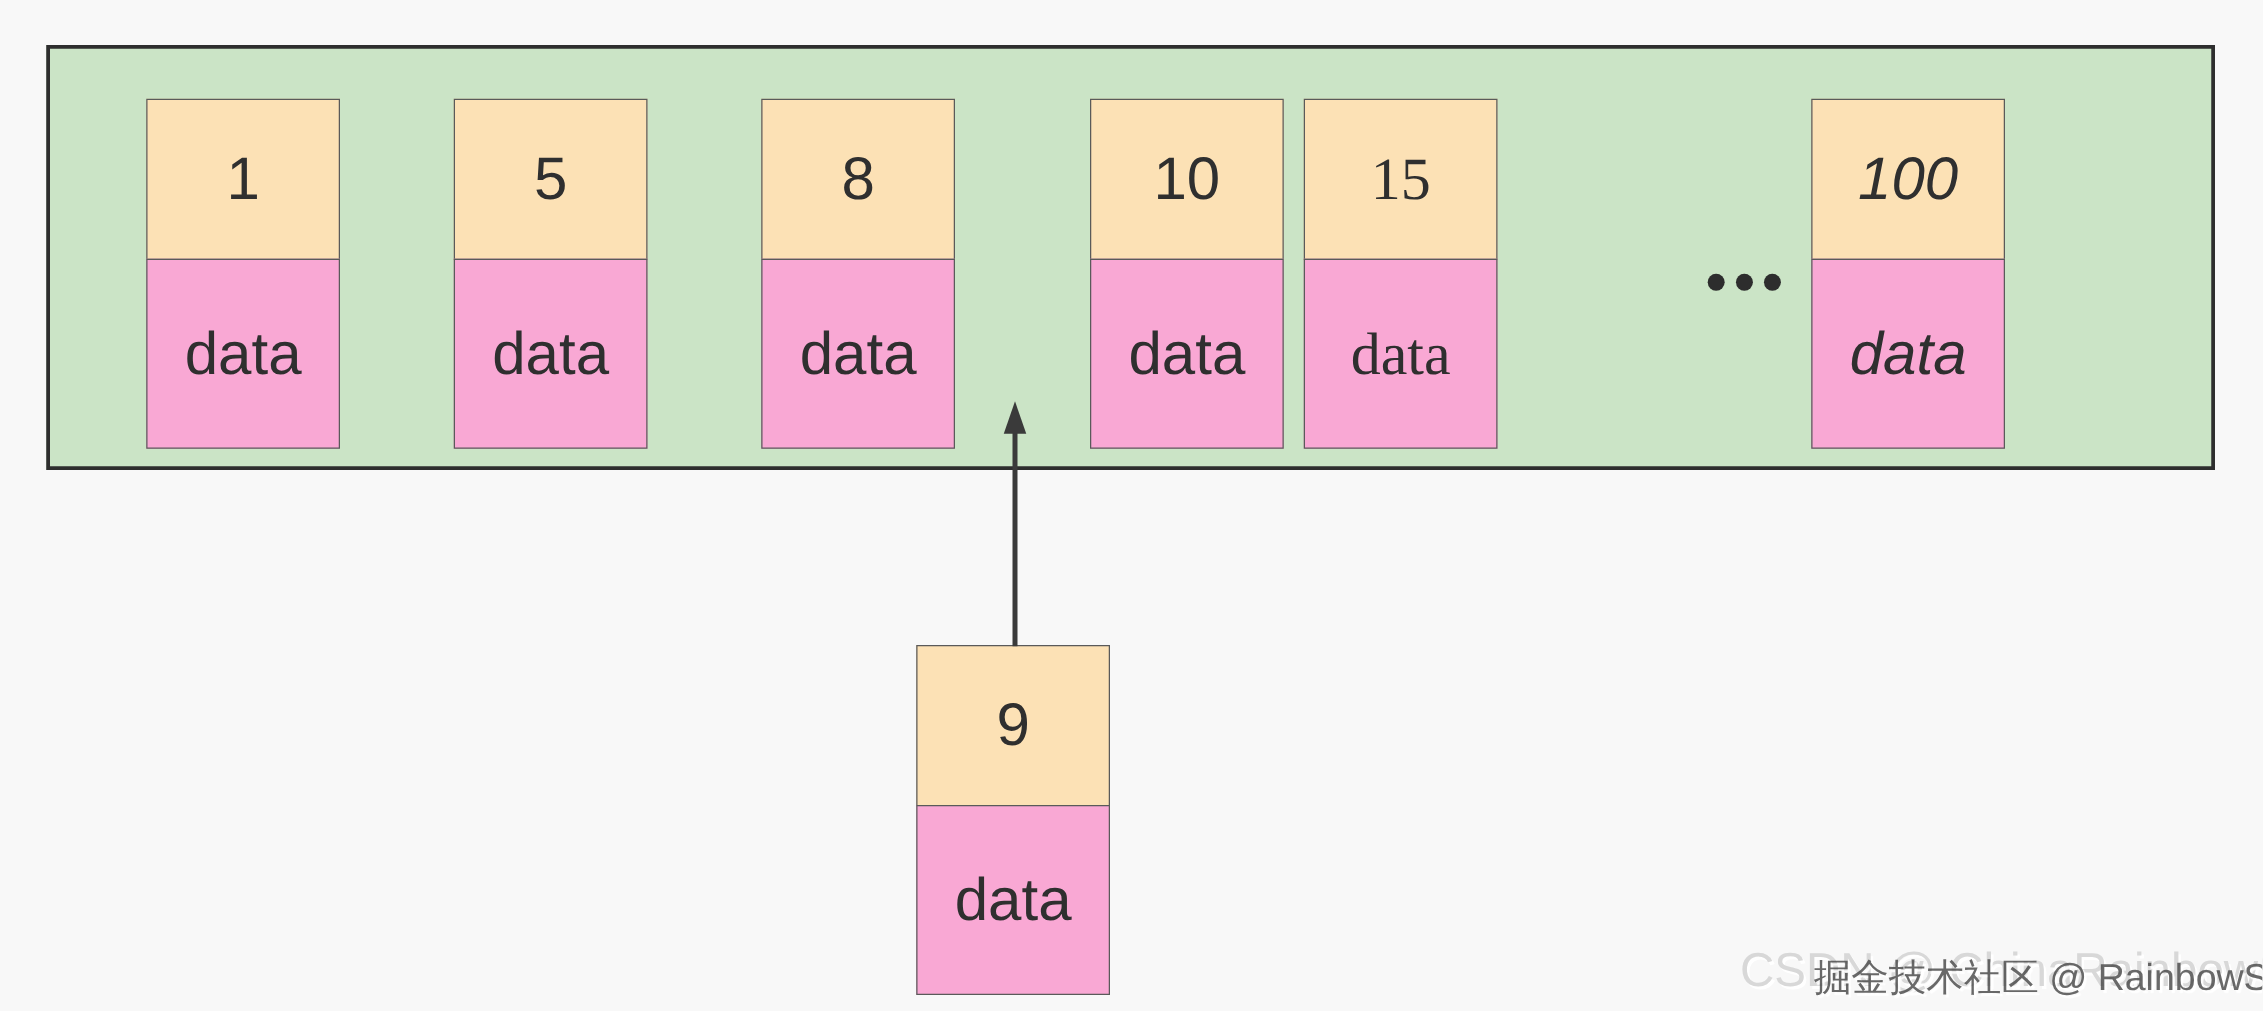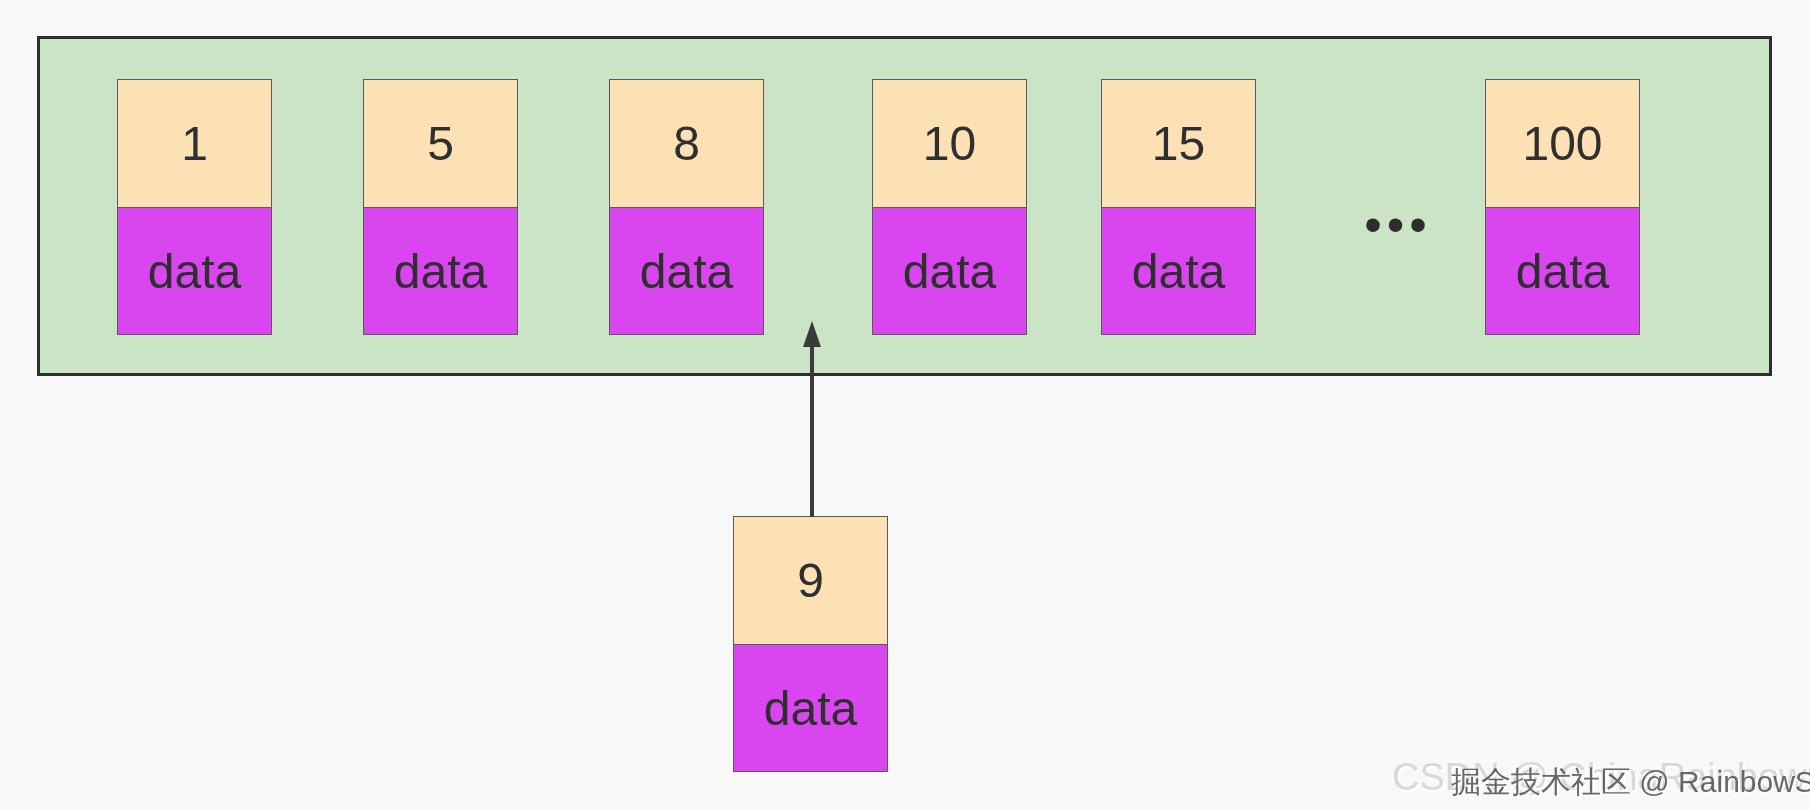--- a/index.html
+++ b/index.html
@@ -39,31 +39,31 @@
     align-items: center;
     justify-content: center;
     font-size: 48px;
     color: #2f2f2f;
   }
   .node .cell-key {
     height: 129px;
     background: #fce1b5;
   }
   .node .cell-data {
-    height: 128px;
+    height: 152px;
     margin-top: -1px;
-    background: #d946ef;
+    background: #f9a8d4;
   }
   .node-in-container { top: 40px; }
   .pos-n1   { left: 77px;   }
   .pos-n5   { left: 323px;  }
   .pos-n8   { left: 569px;  }
   .pos-n10  { left: 832px;  }
-  .pos-n15  { left: 1061px; }
-  .pos-n100 { left: 1445px; }
+  .pos-n15  { left: 1003px; font-family: Liberation Serif, serif; }
+  .pos-n100 { left: 1409px; font-style: italic; }
 
   
   .ellipsis {
     position: absolute;
     left: 1278px;
     top: 158px;
     width: 160px;
     height: 56px;
     display: flex;
     align-items: center;

